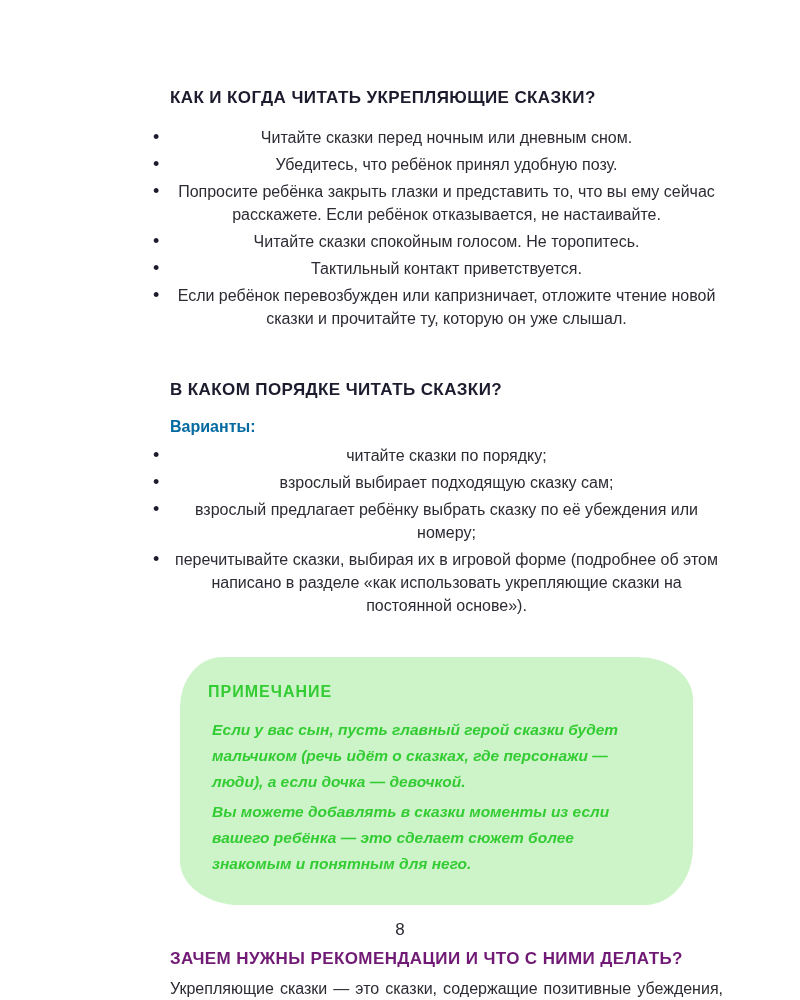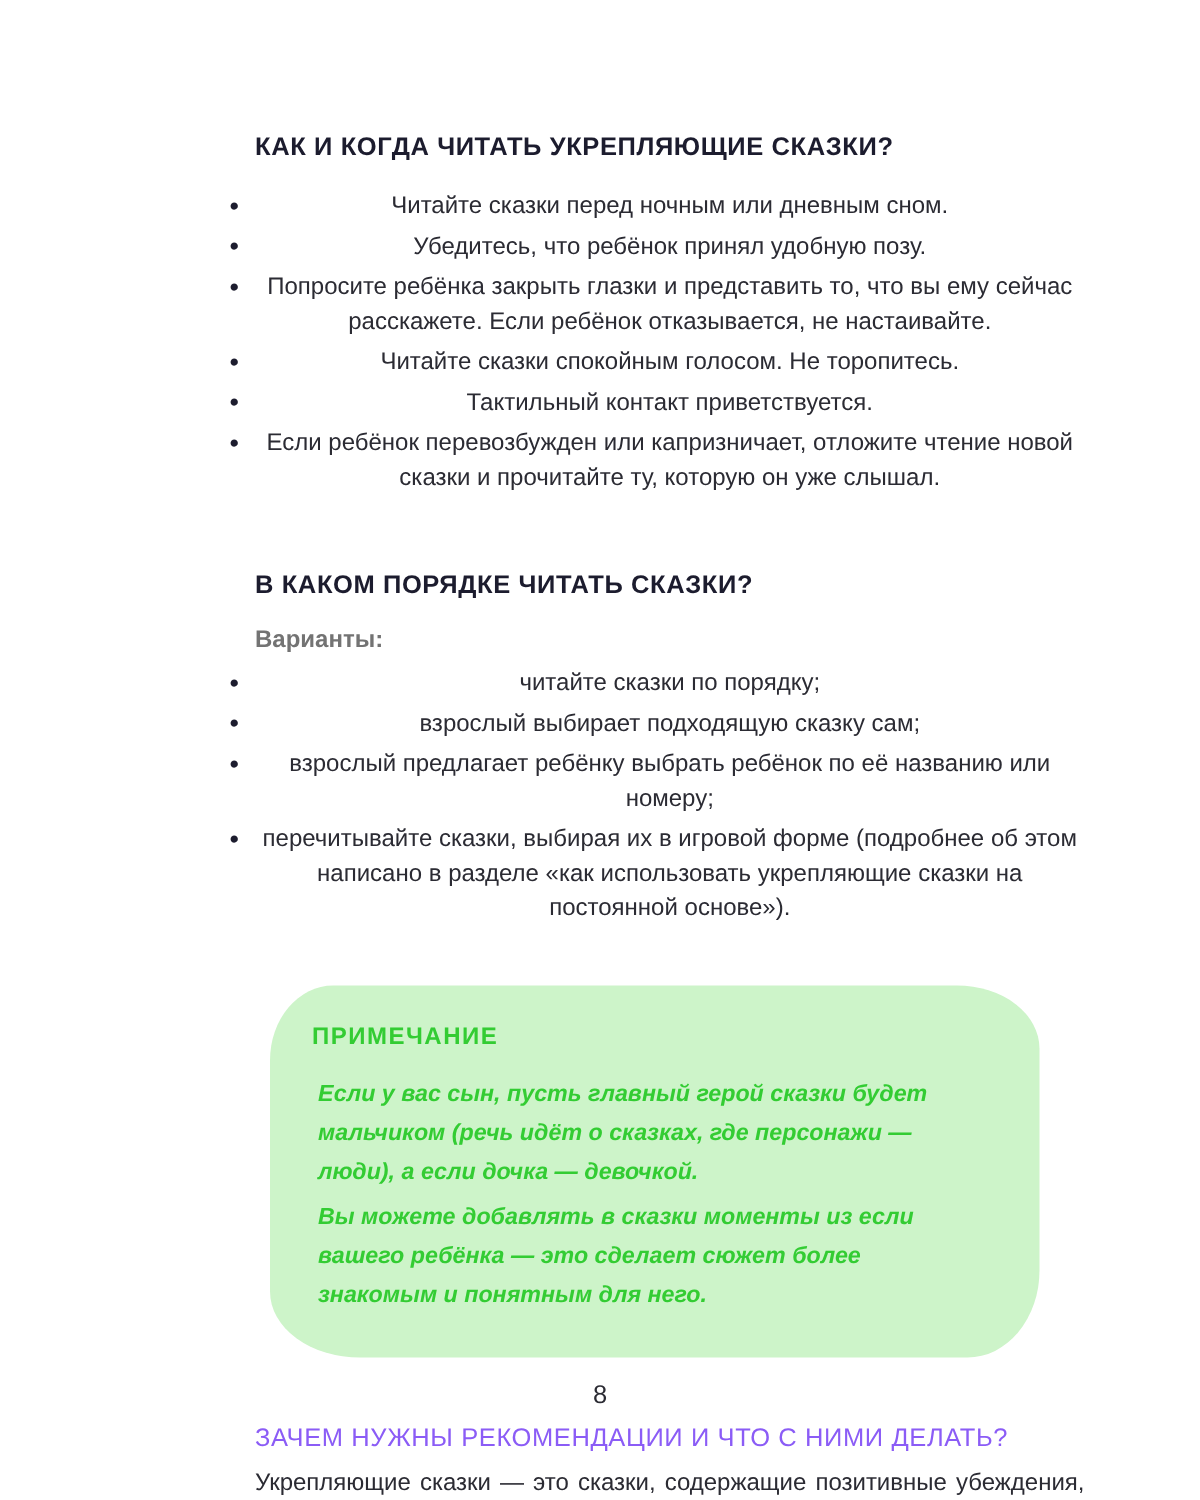--- a/index.html
+++ b/index.html
@@ -50,21 +50,21 @@
     position: absolute;
     left: -17px;
     top: 0;
     font-size: 18px;
     color: #1c1c2e;
   }
   .variants-label {
     margin: 0 0 8px 35px;
     font-size: 16px;
     font-weight: bold;
-    color: #737373;
+    color: #0369a1;
   }
   .spacer-lg { height: 46px; }
   .note-box {
     margin: 40px 30px 0 45px;
     background: var(--note-bg, #cdf4c9);
     border-radius: 42px 55px 48px 60px / 50px 42px 58px 44px;
     padding: 26px 34px 24px 28px;
   }
   .note-title {
     font-size: 16px;
@@ -77,23 +77,23 @@
     font-size: 15.5px;
     font-weight: bold;
     font-style: italic;
     line-height: 26px;
     color: var(--note-accent, #33cc33);
     margin: 4px;
   }
   .final-section-title {
     margin: 44px 0 8px 35px;
     font-size: 17px;
-    font-weight: normal;
+    font-weight: bold;
     letter-spacing: 0.4px;
-    color: #8b5cf6;
+    color: #701a75;
   }
   .body-paragraph {
     margin: 0;
     font-size: 16px;
     line-height: 24px;
     text-indent: 35px;
     color: #2b2b33;
     text-align: justify;
   }
   .page-number {
@@ -125,21 +125,21 @@
 
     <div class="spacer-lg"></div>
 
     <h2 class="section-title">В КАКОМ ПОРЯДКЕ ЧИТАТЬ СКАЗКИ?</h2>
 
     <p class="variants-label">Варианты:</p>
 
     <ul class="bullet-list">
       <li>читайте сказки по порядку;</li>
       <li>взрослый выбирает подходящую сказку сам;</li>
-      <li>взрослый предлагает ребёнку выбрать ребёнок по её названию или номеру;</li>
+      <li>взрослый предлагает ребёнку выбрать сказку по её убеждения или номеру;</li>
       <li>перечитывайте сказки, выбирая их в игровой форме (подробнее об этом написано в разделе «как использовать укрепляющие сказки на постоянной основе»).</li>
     </ul>
 
     <div class="note-box">
       <p class="note-title">ПРИМЕЧАНИЕ</p>
       <p class="note-para">Если у вас сын, пусть главный герой сказки будет мальчиком (речь идёт о сказках, где персонажи — люди), а если дочка — девочкой.</p>
       <p class="note-para">Вы можете добавлять в сказки моменты из если вашего ребёнка — это сделает сюжет более знакомым и понятным для него.</p>
     </div>
 
     <h2 class="final-section-title">ЗАЧЕМ НУЖНЫ РЕКОМЕНДАЦИИ И ЧТО С НИМИ ДЕЛАТЬ?</h2>

